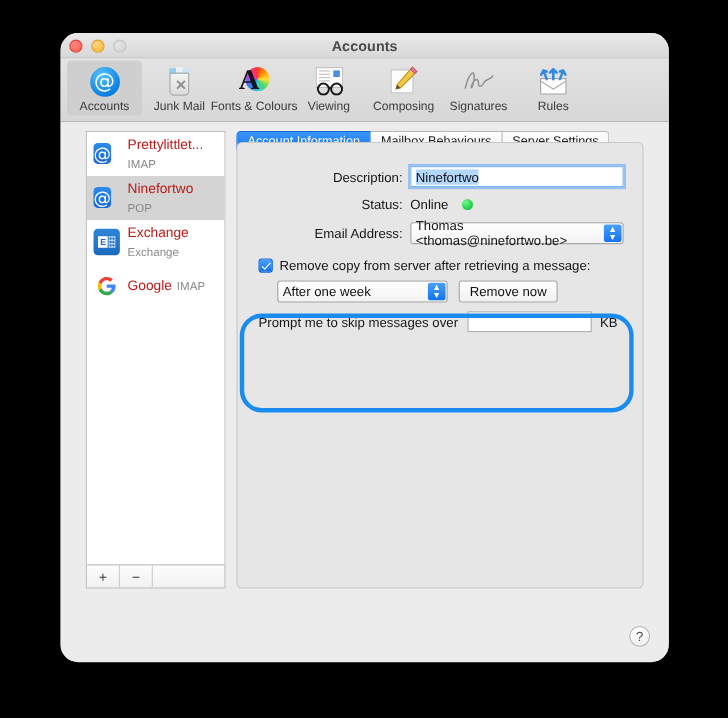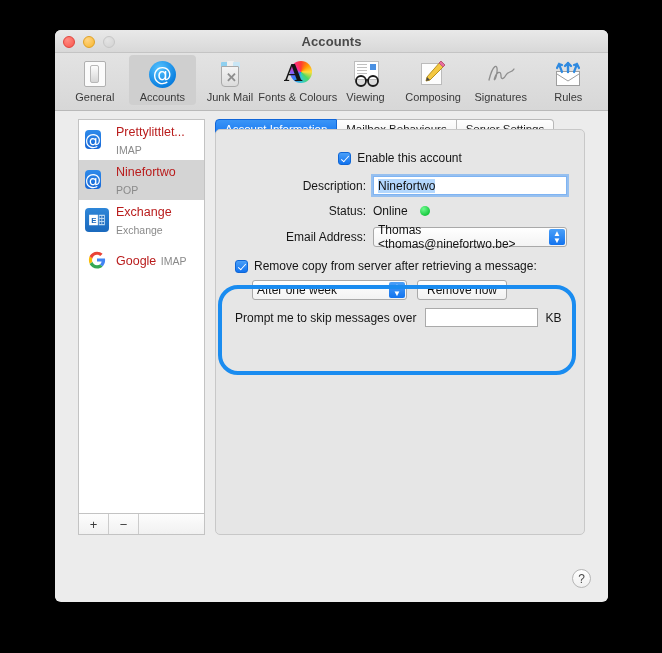--- a/index.html
+++ b/index.html
@@ -9,21 +9,21 @@
     font-family: "Liberation Sans", sans-serif;
     overflow: hidden;
   }
 
   
   .window {
     position: absolute;
     left: 55px; top: 30px;
     width: 553px; height: 572px;
     background: #ececec;
-    border-radius: 6px;
+    border-radius: 16px;
     box-shadow: 0 8px 26px rgba(0,0,0,.55);
     overflow: hidden;
   }
 
   
   .titlebar {
     position: relative;
     height: 23px;
     background: linear-gradient(#e9e9e9, #d8d8d8);
     border-bottom: 1px solid #c4c4c4;
@@ -310,28 +310,20 @@
     <div class="lights">
       <span class="light red"></span>
       <span class="light yellow"></span>
       <span class="light grey"></span>
     </div>
     <div class="title">Accounts</div>
   </div>
 
   <div class="toolbar">
 
-    <div class="tb-item">
-      <span class="glyph">
-        <span class="ic-general">
-            <i></i>
-          </span>
-      </span>
-      <span class="lbl">General</span>
-    </div>
 
     <div class="tb-item selected">
       <span class="glyph">
         <span class="ic-at">@</span>
       </span>
       <span class="lbl">Accounts</span>
     </div>
 
     <div class="tb-item">
       <span class="glyph">
@@ -487,24 +479,20 @@
 
     <div class="tabs">
       <div class="tab active">Account Information</div>
       <div class="tab">Mailbox Behaviours</div>
       <div class="tab">Server Settings</div>
     </div>
 
     <div class="panel">
       <div class="form">
 
-        <div class="row chk-row">
-          <span class="cbox"></span>
-          <span class="chk-lbl">Enable this account</span>
-        </div>
 
         <div class="row">
           <span class="lab">Description:</span>
           <span class="tfield focus" style="width:194px">
             <span class="sel-text">Ninefortwo</span>
           </span>
         </div>
 
         <div class="row">
           <span class="lab">Status:</span>

